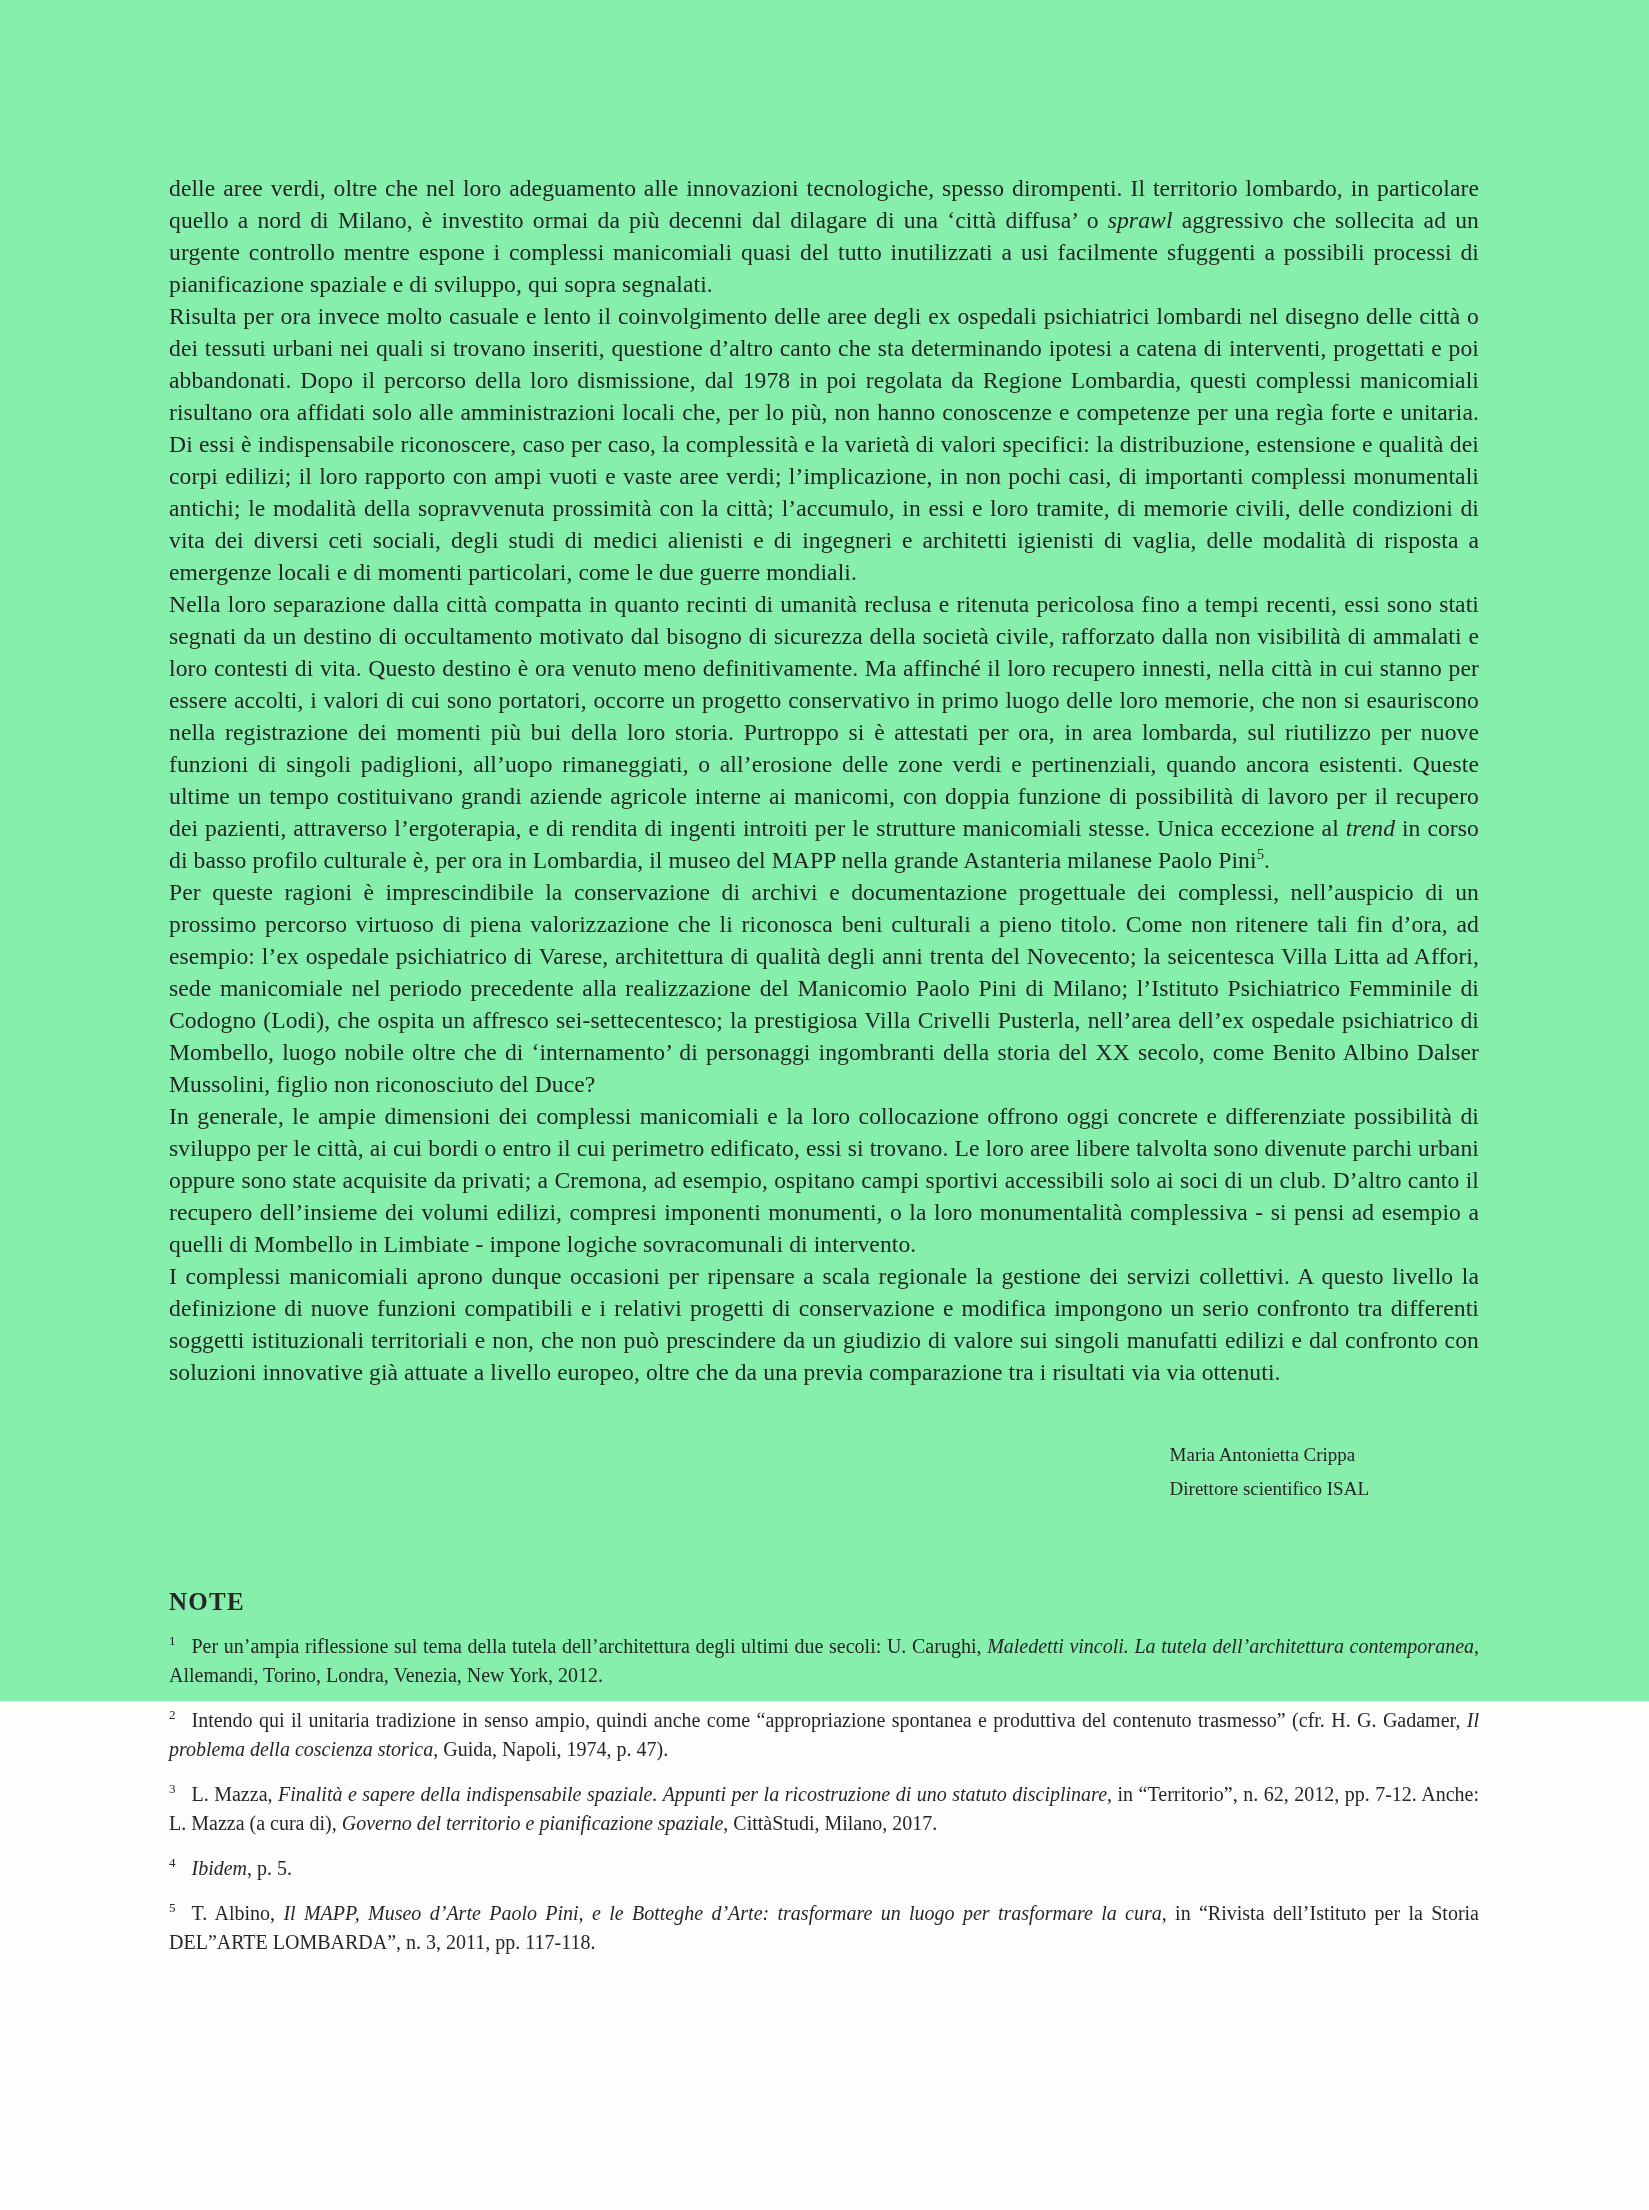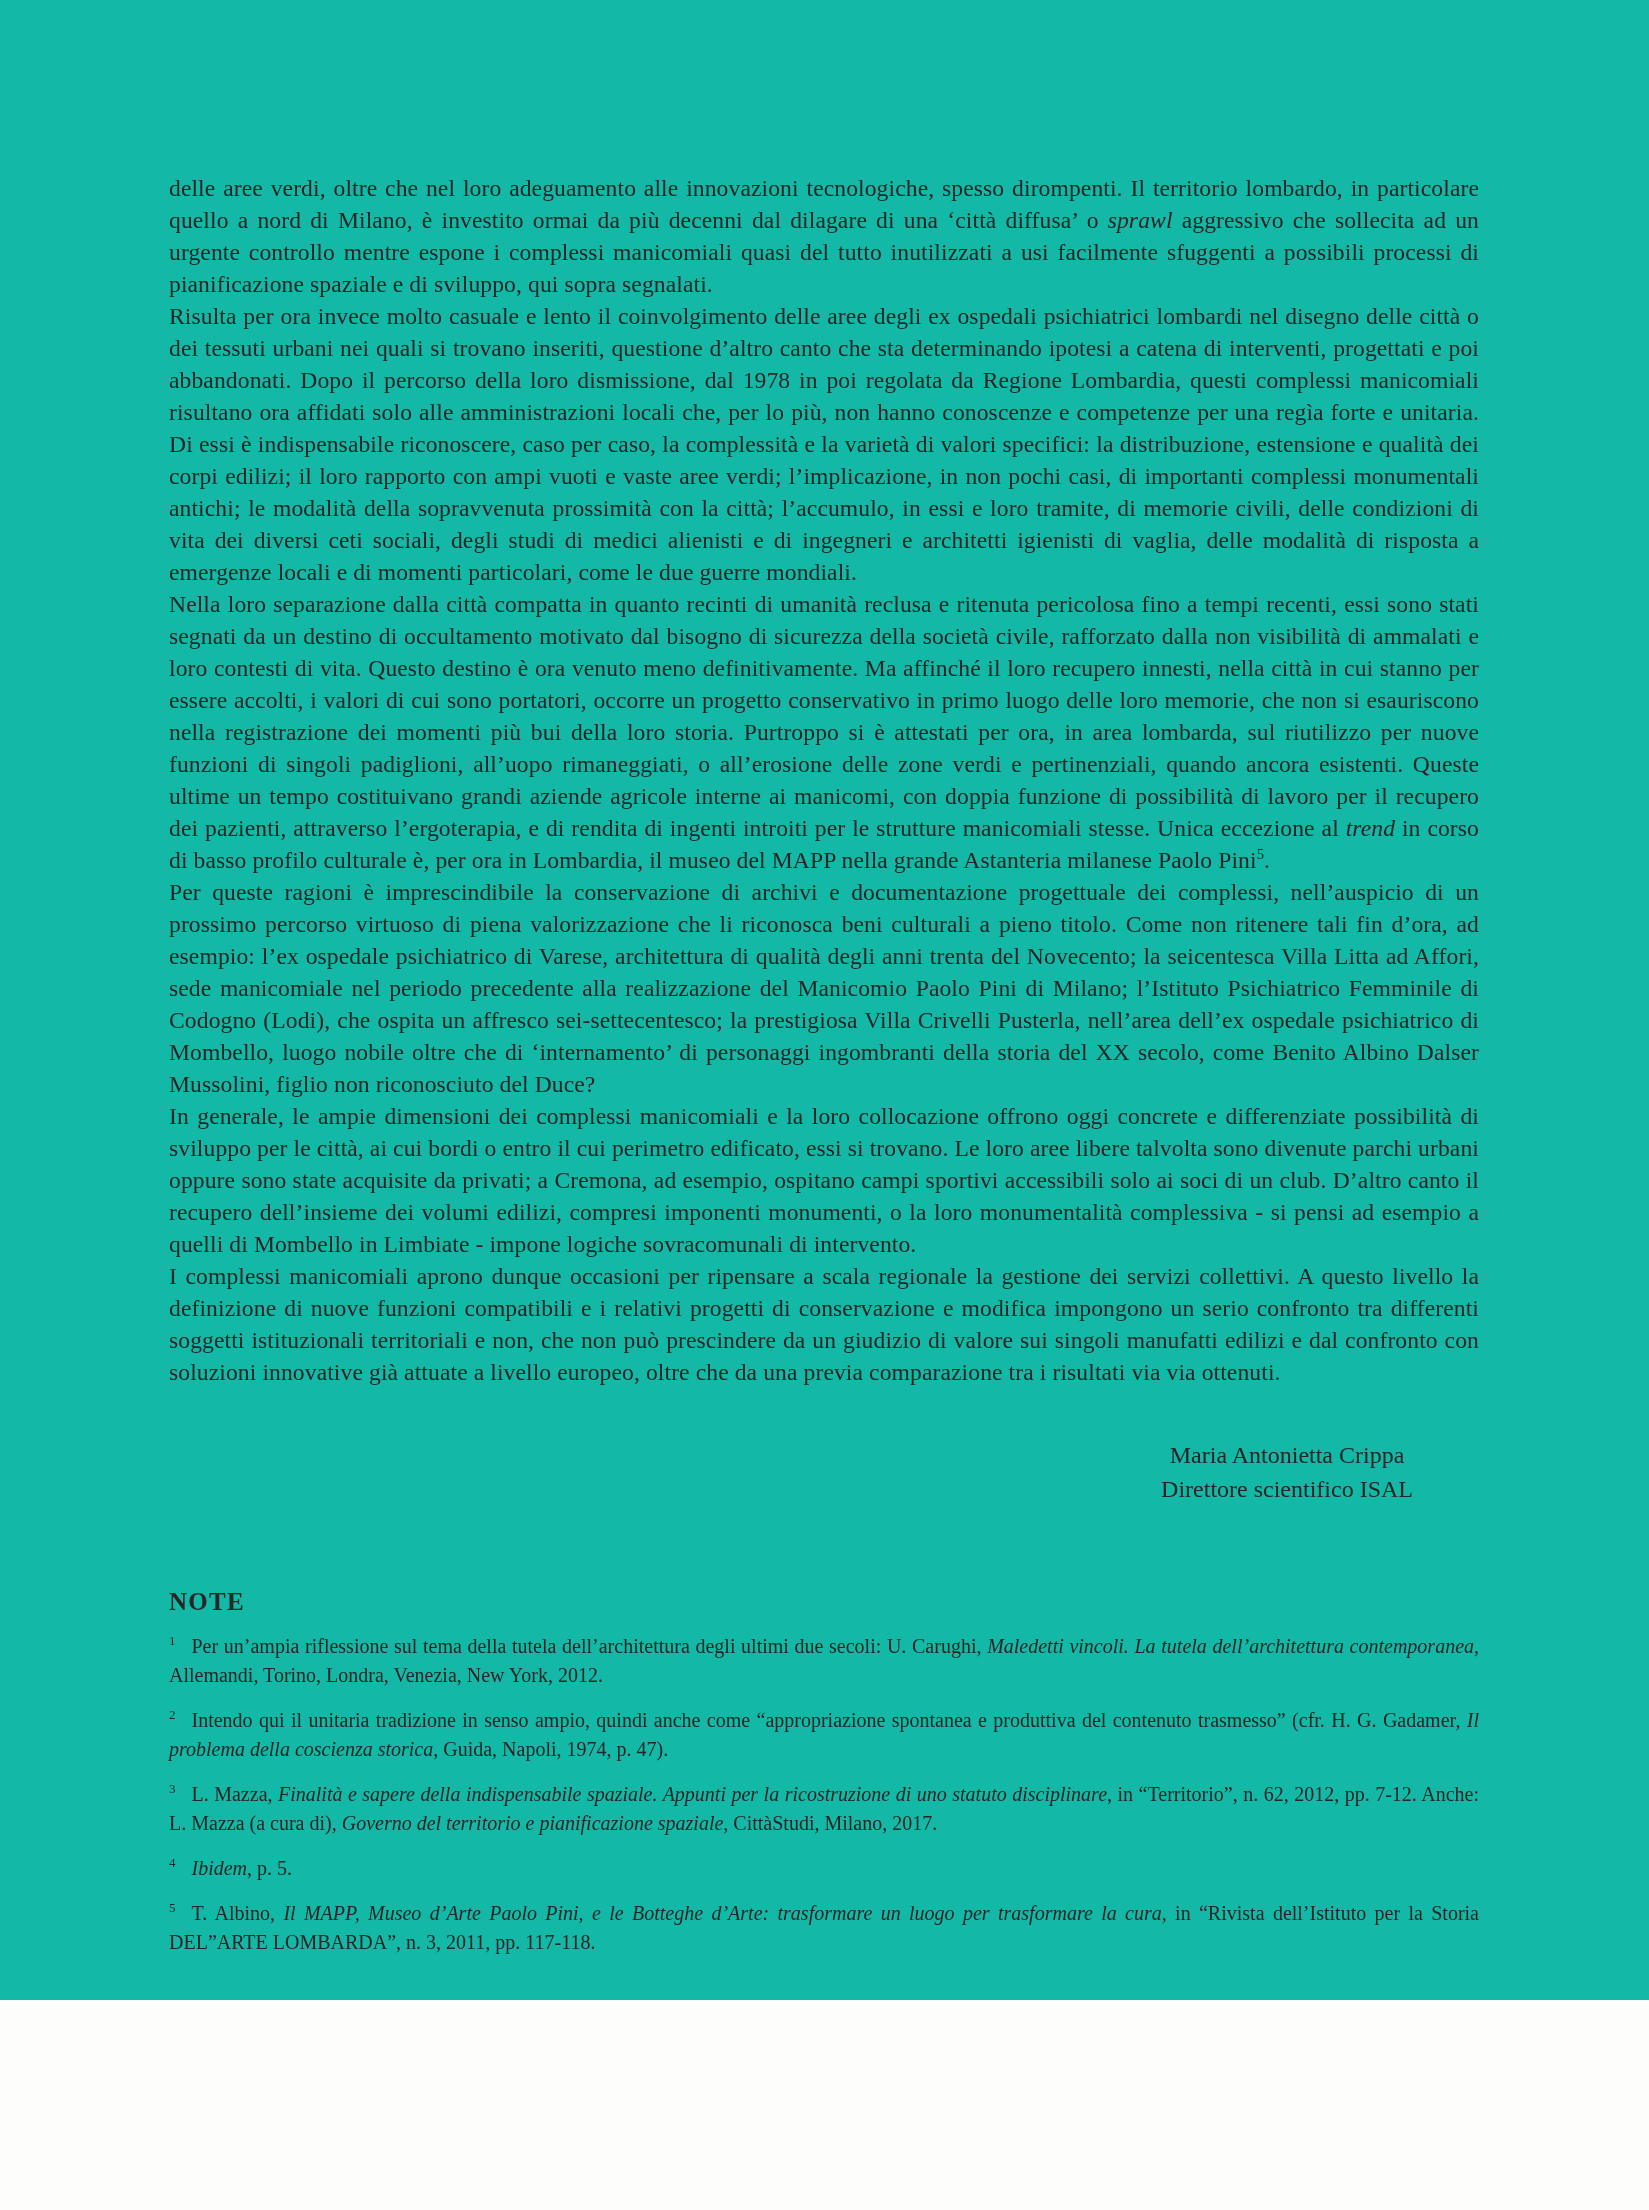--- a/index.html
+++ b/index.html
@@ -7,45 +7,44 @@
     width: 1649px;
     height: 2211px;
     background: #fdfdfc;
     font-family: "Liberation Serif", "DejaVu Serif", serif;
     color: #262626;
     overflow: hidden;
   }
   .page {
     box-sizing: border-box;
     width: 1649px;
-    height: 2000px;
+    height: 1701px;
     padding: 172px 170px 4px 169px;
-    background: #14b8a6;
+    background: #86efac;
   }
   .body-text p {
     margin: 0;
     font-size: 23.6px;
     line-height: 32px;
     text-align: justify;
     text-align-last: left;
     letter-spacing: 0.1px;
   }
   .body-text p i { font-style: italic; }
   .body-text sup {
     font-size: 0.62em;
     line-height: 0;
     vertical-align: super;
   }
   .signature {
     margin-top: 50px;
     margin-left: auto;
-    margin-right: 66px;
+    margin-right: 110px;
     width: max-content;
-    text-align: center;
-    font-size: 24px;
+    font-size: 19px;
     line-height: 34px;
   }
   .notes-section { margin-top: 82px; }
   .notes-heading {
     font-size: 25px;
     letter-spacing: 1.3px;
     margin: 0 0 7.1px 0;
     font-weight: bold;
   }
   .note {

